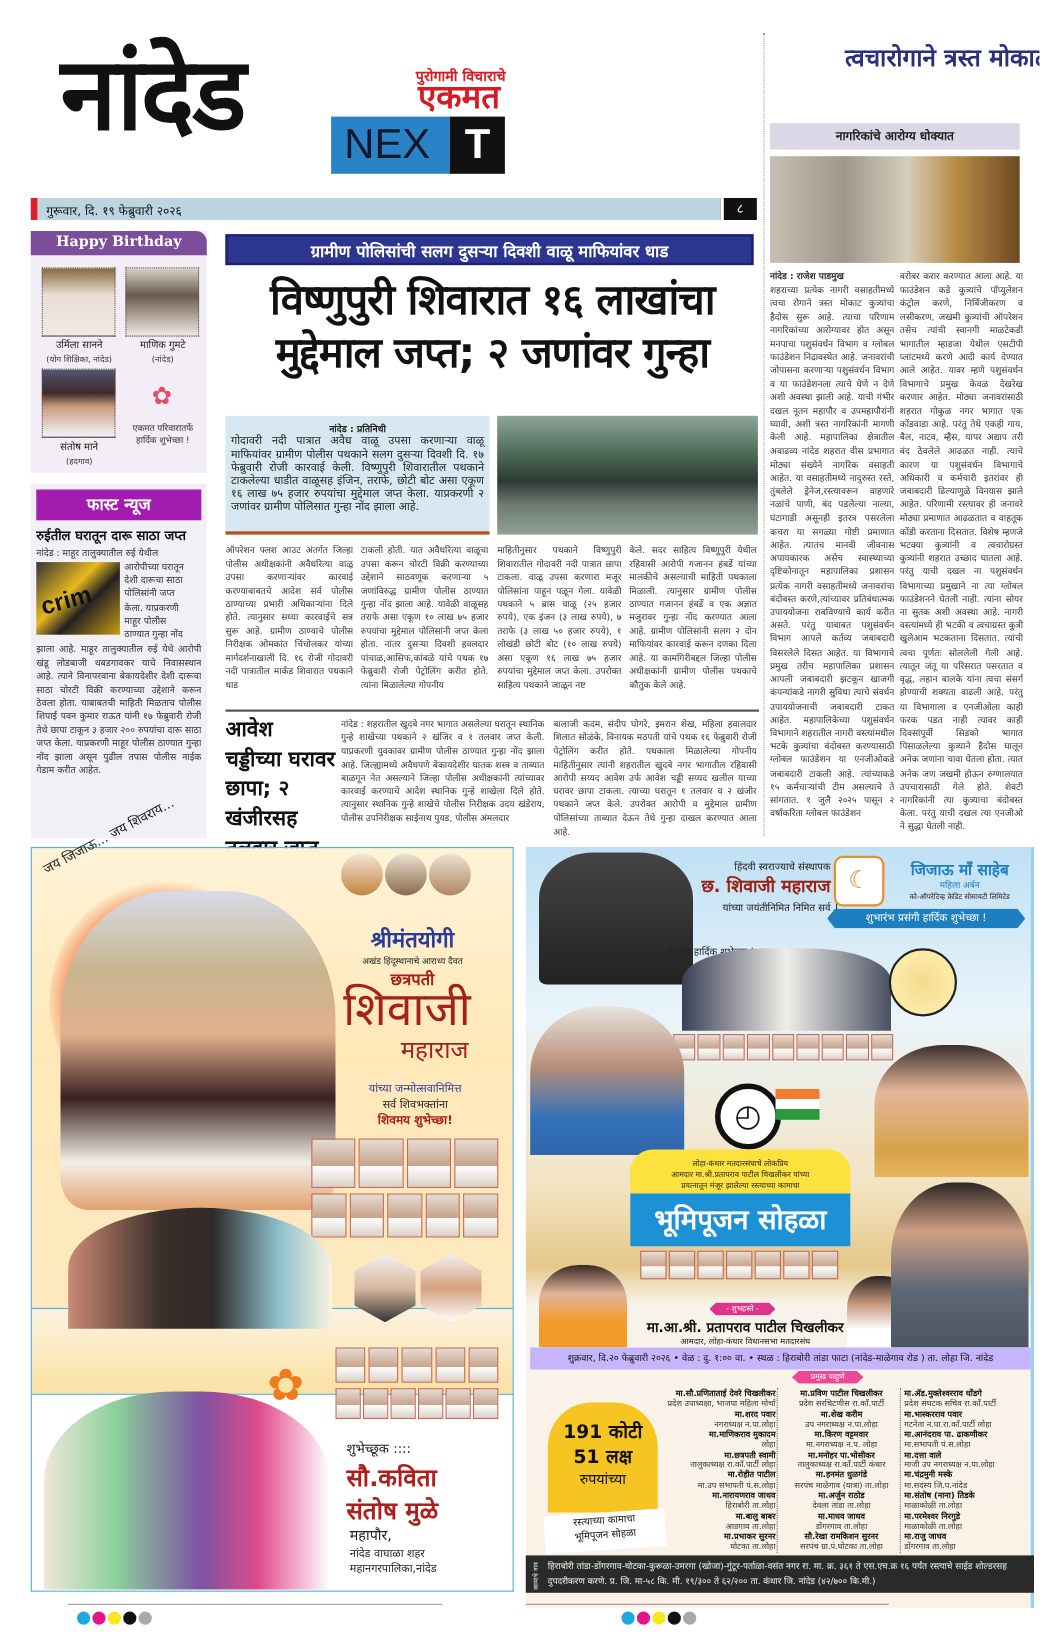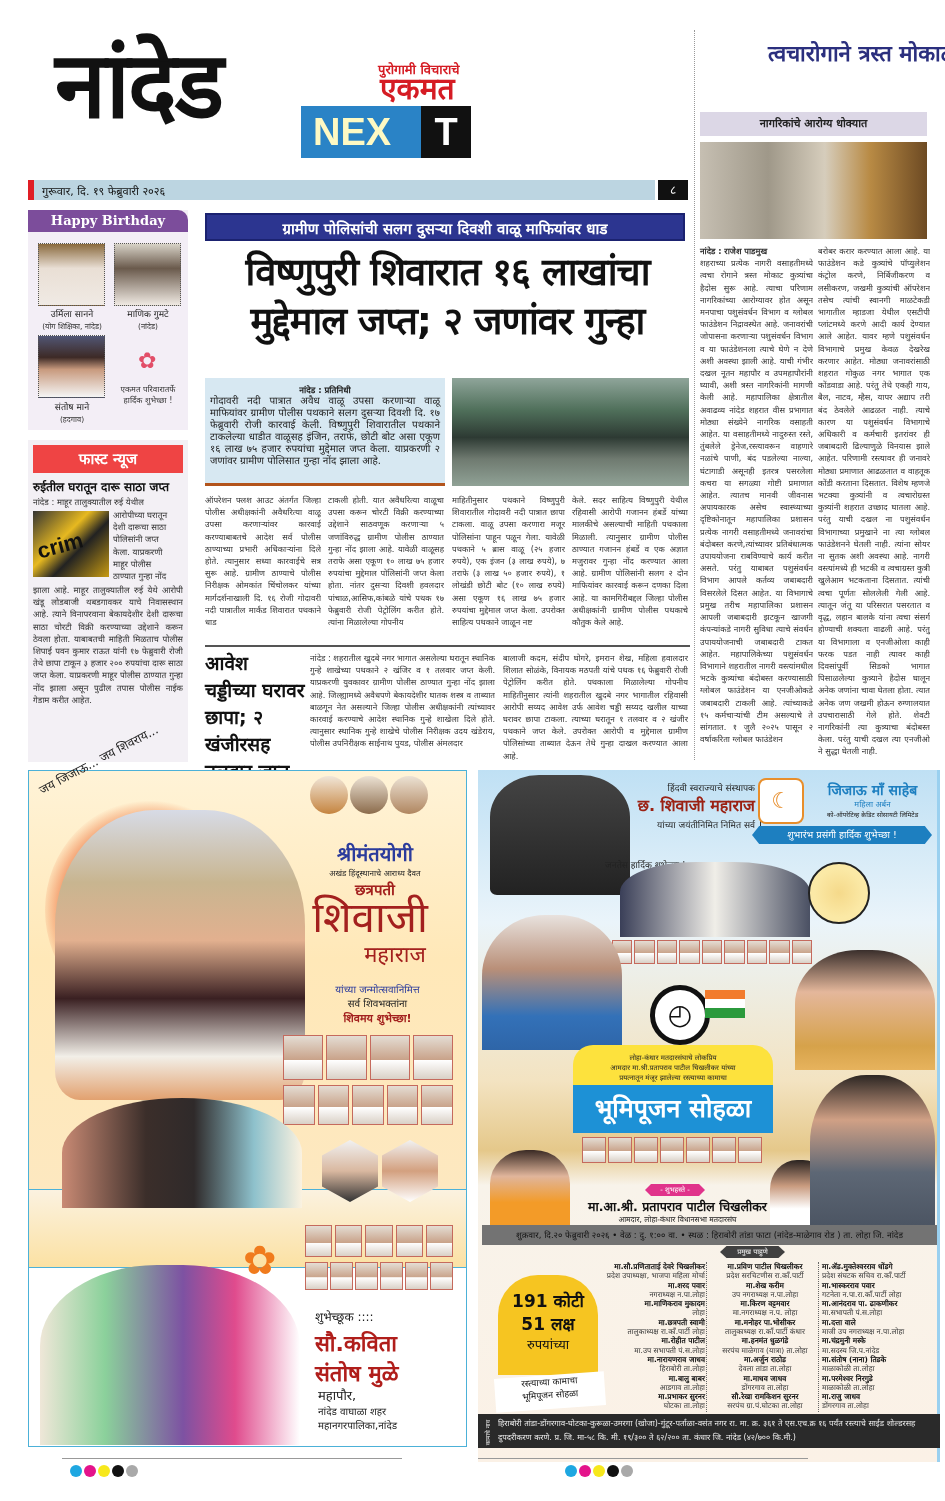--- a/index.html
+++ b/index.html
@@ -3,35 +3,35 @@
 <meta charset="utf-8">
 <style>
 *{box-sizing:border-box;margin:0;padding:0}
 body{width:945px;height:1501px;background:#fff;font-family:"DejaVu Sans",sans-serif;position:relative;overflow:hidden;color:#222}
 .abs{position:absolute}
 
 #mast-title{left:55px;top:40px;font-size:92px;font-weight:bold;color:#111;letter-spacing:-2px;line-height:1;font-family:"DejaVu Sans",sans-serif}
 #tagline{left:378px;top:60px;font-size:13px;font-weight:bold;color:#d51c24;font-family:"DejaVu Serif",serif}
 #lokmat{left:380px;top:74px;font-size:30px;font-weight:bold;color:#d51c24;font-family:"DejaVu Serif",serif;line-height:1}
 #next-logo{left:301px;top:106px;width:180px;height:52px;display:flex}
-#next-logo .blue{background:#2a83c6;color:#fef9c3;font-weight:bold;font-size:38px;line-height:52px;padding-left:12px;width:120px;font-family:"Liberation Sans",sans-serif}
+#next-logo .blue{background:#2a83c6;color:#0f172a;font-weight:normal;font-size:38px;line-height:52px;padding-left:12px;width:108px;font-family:"Liberation Sans",sans-serif}
 #next-logo .blk{background:#111;color:#fff;font-weight:bold;font-size:38px;line-height:52px;width:50px;text-align:center;font-family:"Liberation Sans",sans-serif}
 #datebar{left:28px;top:180px;width:660px;height:20px;background:#bcd5e1;border-left:6px solid #e01e25}
 #datebar span{font-size:11px;padding-left:8px;line-height:20px;color:#111}
 #pageno{left:655px;top:180px;width:33px;height:20px;background:#111;color:#fff;font-size:12px;text-align:center;line-height:20px;border-left:3px solid #fff}
 .vsep{left:694px;top:30px;width:0;height:730px;border-left:1px dotted #999}
 
 #bday{left:28px;top:210px;width:160px;height:220px;background:#f3eef6}
 #bday-head{left:28px;top:210px;width:160px;height:22px;background:#7c4d9b;color:#fff;font-family:"DejaVu Serif",serif;font-weight:bold;font-size:13px;text-align:center;line-height:22px;border-top-right-radius:10px}
 .bphoto{width:67px;height:63px;border:1px dotted #555}
 .bname{font-size:9px;text-align:center;color:#222;width:80px;line-height:1.3}
 .bsub{font-size:7.5px;text-align:center;color:#333;width:80px}
 
 #fast{left:28px;top:440px;width:160px;height:322px;background:#f3f0f5}
-#fast-head{left:33px;top:445px;width:150px;height:28px;background:#ef4444;color:#fff;font-weight:bold;font-size:15px;text-align:center;line-height:28px}
+#fast-head{left:33px;top:445px;width:150px;height:28px;background:#a21caf;color:#fff;font-weight:bold;font-size:15px;text-align:center;line-height:28px}
 #fast-title{left:33px;top:478px;width:155px;font-size:12px;font-weight:bold;color:#111;white-space:nowrap}
 #fast-img{left:33px;top:511px;width:76px;height:66px;background:linear-gradient(135deg,#333 0%,#e7b920 40%,#222 60%,#c89b12 100%)}
 #fast-img span{color:#111;font-weight:bold;font-size:22px;font-family:"Liberation Sans",sans-serif;position:absolute;left:4px;top:22px;transform:rotate(-15deg)}
 .fasttxt{font-size:8.4px;line-height:12.2px;color:#333;text-align:justify}
 
 #kicker{left:205px;top:213px;width:480px;height:28px;background:#2c3590;color:#fff;font-size:15px;line-height:28px;text-align:center;font-weight:bold;border:2px solid #1b2270}
 #headline{left:205px;top:248px;width:485px;font-size:38px;line-height:49px;font-weight:bold;color:#111;text-align:center;letter-spacing:-1px}
 #lead{left:205px;top:378px;width:240px;height:108px;background:#d7e8f2;border-bottom:3px solid #b3541c;padding:6px 5px}
 #lead .by{font-size:8.5px;text-align:center;font-weight:bold}
 #lead p{font-size:10px;line-height:12px;text-align:justify;color:#222}
@@ -48,21 +48,21 @@
 #ad1b{left:28px;top:1190px;width:439px;height:78px;border:1px solid #4cb1d8;border-top:none;background:linear-gradient(180deg,#fbf2e0 0%,#fbe1a3 100%)}
 #sun{left:45px;top:800px;width:210px;height:220px;border-radius:50%;background:radial-gradient(circle,#f28a5a 0%,#f5a576 60%,rgba(255,235,200,0) 72%)}
 #shivaji-fig{left:55px;top:810px;width:250px;height:290px;background:linear-gradient(180deg,#d7dbe6 0%,#c8b590 25%,#e2b08f 45%,#3a2022 65%,#f2efe8 85%,#e2a16f 100%);border-radius:40% 40% 10% 10%}
 .ad1t{color:#2b3b9c;font-weight:bold;text-align:center}
 .maroon{color:#a3201e}
 .portrait{background:linear-gradient(180deg,#e4ddd4,#c9a38a 55%,#fff 56%,#d9d0c6);border:1px solid #c56a5d}
 #ad2{left:478px;top:770px;width:462px;height:692px;background:linear-gradient(180deg,#bfe0f4 0%,#eaf4fa 22%,#f3e3c1 45%,#e5c88a 55%,#f8f3ea 60%,#fbf1e6 100%);border-right:3px solid #9ad0ef}
 #statue{left:490px;top:775px;width:140px;height:120px;background:linear-gradient(180deg,#444 0%,#222 100%);border-radius:35% 35% 5% 5%}
 #bhoomi-yellow{left:573px;top:1045px;width:200px;height:40px;background:#fde23d;border-radius:20px 20px 0 0}
 #bhoomi{left:573px;top:1085px;width:200px;height:48px;background:#1d91d6;color:#fff;font-size:25px;font-weight:bold;text-align:center;line-height:48px}
-#datestrip{left:482px;top:1225px;width:455px;height:20px;background:#737373;font-size:8.5px;line-height:20px;text-align:center;color:#111}
+#datestrip{left:482px;top:1225px;width:455px;height:20px;background:#c4b5fd;font-size:8.5px;line-height:20px;text-align:center;color:#111}
 #amt{left:498px;top:1275px;width:100px;height:100px;background:#f6c521;border-radius:40px 40px 0 0;text-align:center}
 #roadbar{left:478px;top:1414px;width:462px;height:34px;background:#2a2a2a;color:#eee;font-size:8px;line-height:14px;padding:3px 6px 3px 20px}
 .guest{font-size:7.4px;line-height:9.3px;color:#333}
 .guest b{color:#111}
 
 .reg{width:12px;height:12px;border-radius:50%;display:inline-block;margin-right:2px}
 #reglines{left:62px;top:1458px;width:340px;height:1px;background:#999}
 #reglines2{left:478px;top:1458px;width:330px;height:1px;background:#999}
 </style>
 </head>
@@ -248,21 +248,21 @@
   <div class="portrait" style="height:26px"></div>
   <div class="portrait" style="height:26px"></div>
 </div>
 <div class="abs" style="left:490px;top:1150px;width:80px;height:75px;background:linear-gradient(180deg,#3a2a24 0%,#e0b59b 35%,#f39b28 70%,#f39b28 100%);border-radius:45% 45% 0 0"></div>
 <div class="abs" style="left:770px;top:1160px;width:60px;height:65px;background:linear-gradient(180deg,#2a2320 0%,#c99b7f 40%,#fff 75%);border-radius:45% 45% 0 0"></div>
 <div class="abs" style="left:810px;top:1075px;width:125px;height:150px;background:linear-gradient(180deg,#2c2623 0%,#d0a085 30%,#5d6775 65%,#4c5563 100%);border-radius:45% 45% 0 0"></div>
 <div class="abs" style="left:645px;top:1184px;width:60px;height:12px;background:#e0338b;color:#fff;font-size:7px;text-align:center;line-height:12px;clip-path:polygon(10% 0,90% 0,100% 50%,90% 100%,10% 100%,0 50%)">- शुभहस्ते -</div>
 <div class="abs" style="left:570px;top:1198px;width:215px;font-size:12.5px;font-weight:bold;text-align:center;color:#111">मा.आ.श्री. प्रतापराव पाटील चिखलीकर</div>
 <div class="abs" style="left:570px;top:1214px;width:215px;font-size:7.5px;text-align:center;color:#222">आमदार, लोहा-कंधार विधानसभा मतदारसंघ</div>
 <div class="abs" id="datestrip">शुक्रवार, दि.२० फेब्रुवारी २०२६  •  वेळ : दु. १:०० वा.  •  स्थळ : हिराबोरी तांडा फाटा (नांदेड-माळेगाव रोड ) ता. लोहा जि. नांदेड</div>
-<div class="abs" style="left:720px;top:1246px;width:65px;height:12px;background:#404040;color:#fff;font-size:7px;text-align:center;line-height:12px;clip-path:polygon(10% 0,90% 0,100% 50%,90% 100%,10% 100%,0 50%)">प्रमुख पाहुणे</div>
+<div class="abs" style="left:720px;top:1246px;width:65px;height:12px;background:#ec4899;color:#fff;font-size:7px;text-align:center;line-height:12px;clip-path:polygon(10% 0,90% 0,100% 50%,90% 100%,10% 100%,0 50%)">प्रमुख पाहुणे</div>
 <div class="abs" id="amt">
   <div style="font-size:17px;font-weight:bold;color:#111;padding-top:14px">191 कोटी</div>
   <div style="font-size:17px;font-weight:bold;color:#111">51 लक्ष</div>
   <div style="font-size:13px;color:#111">रुपयांच्या</div>
 </div>
 <div class="abs" style="left:495px;top:1375px;width:110px;height:34px;background:#fff;transform:rotate(-4deg);text-align:center">
   <div style="font-size:9px;color:#111">रस्त्याच्या कामाचा</div>
   <div style="font-size:9px;color:#111">भूमिपूजन सोहळा</div>
 </div>
 <div class="abs" id="guest-col-1" style="left:600px;top:1262px;width:105px;text-align:right">

